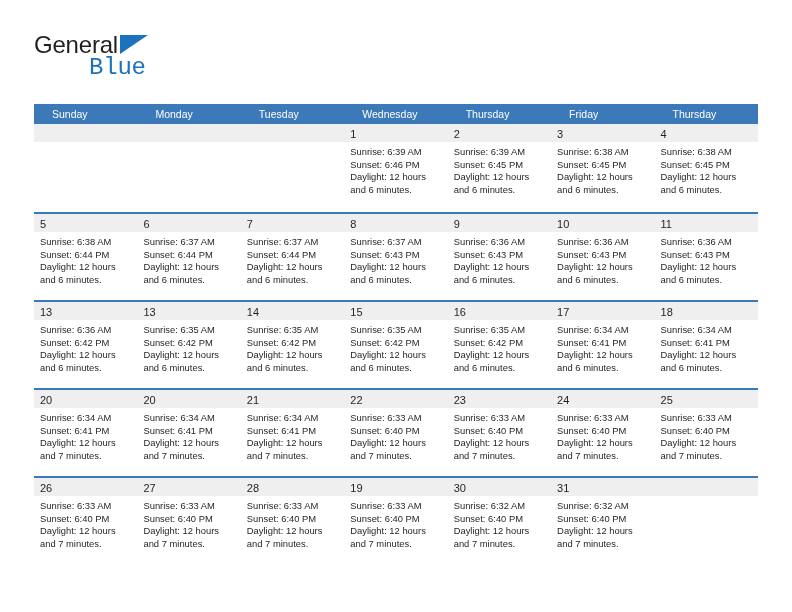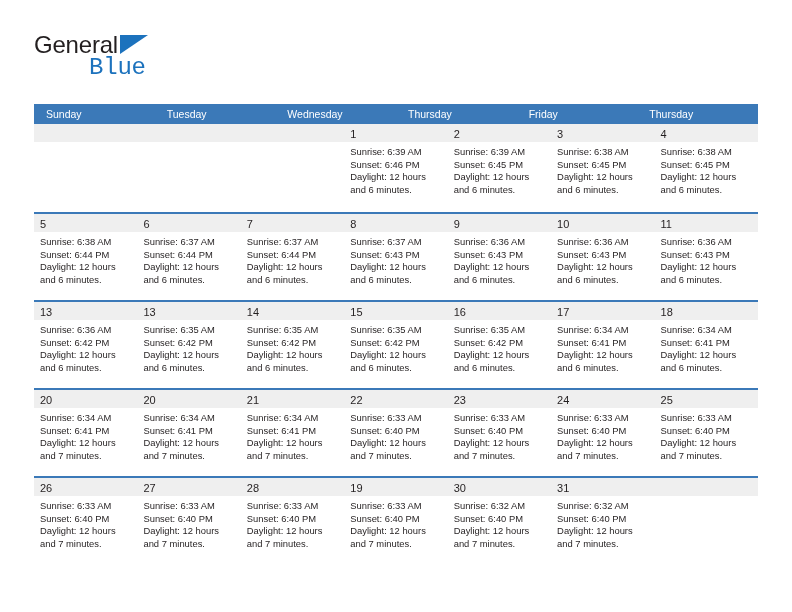--- a/index.html
+++ b/index.html
@@ -99,21 +99,21 @@
   .dow-row {
     display: flex;
     background: #3b79b8;
     height: 20px;
   }
   .dow {
     flex: 1 1 0;
     color: #ffffff;
     font-size: 10.5px;
     line-height: 20px;
-    padding-left: 12px;
+    padding-left: 18px;
     box-sizing: border-box;
     white-space: nowrap;
     overflow: hidden;
   }
 
   .week {
     display: flex;
     border-top: 2px solid #3b79b8;
     height: 88px;
     box-sizing: border-box;
@@ -164,20 +164,21 @@
       <span class="logo-tri"></span>
       <span class="logo-blue">Blue</span>
     </div>
 
 
   </div>
 
   <div class="calendar">
     <div class="dow-row" id="dow-row">
         <div class="dow">Sunday</div>
+        <div class="dow">Monday</div>
         <div class="dow">Tuesday</div>
         <div class="dow">Wednesday</div>
         <div class="dow">Thursday</div>
         <div class="dow">Friday</div>
         <div class="dow">Thursday</div>
       </div>
     <div id="weeks">
         <div class="week first">
           <div class="cell empty">
             <div class="daynum-band"><span class="daynum"></span></div>

